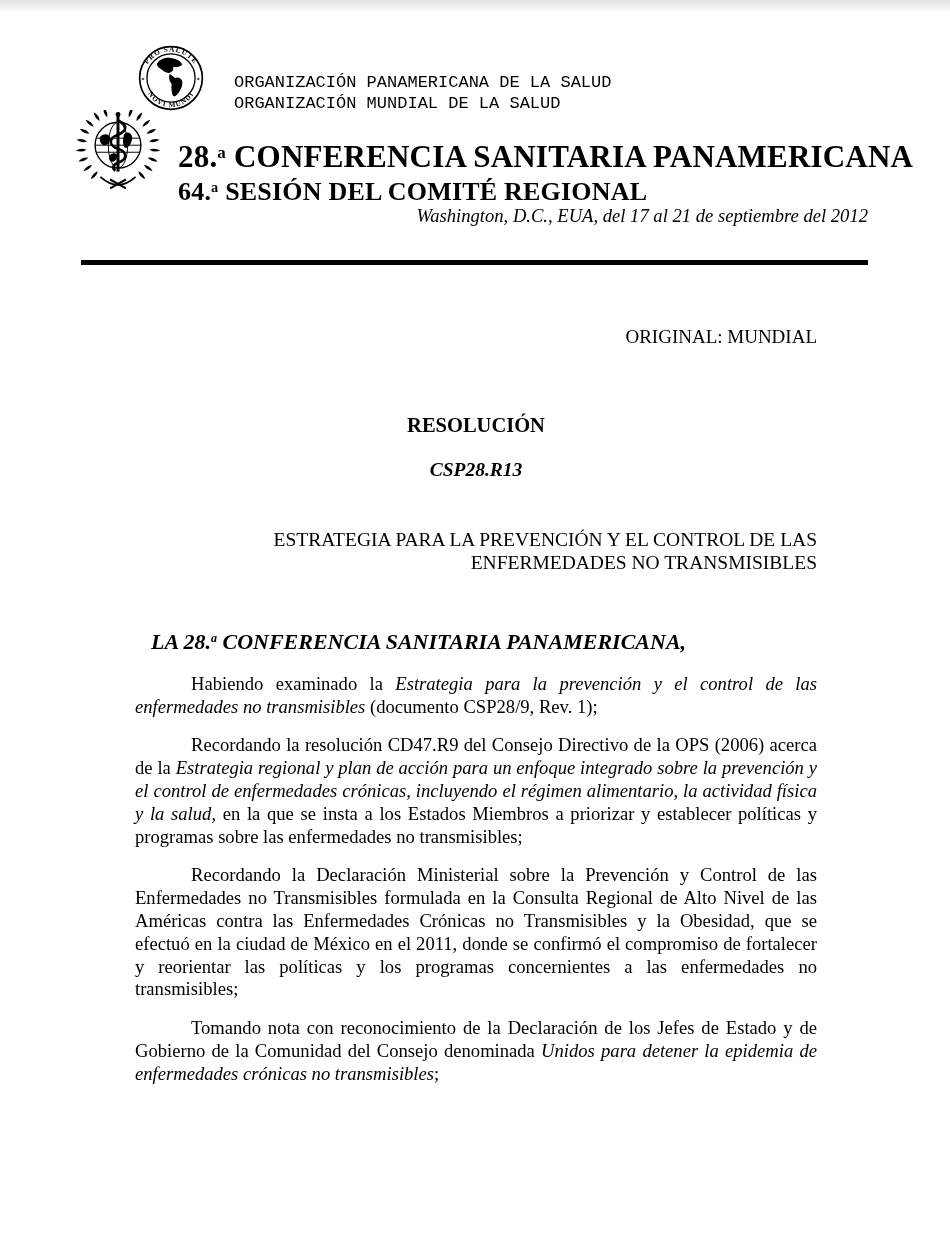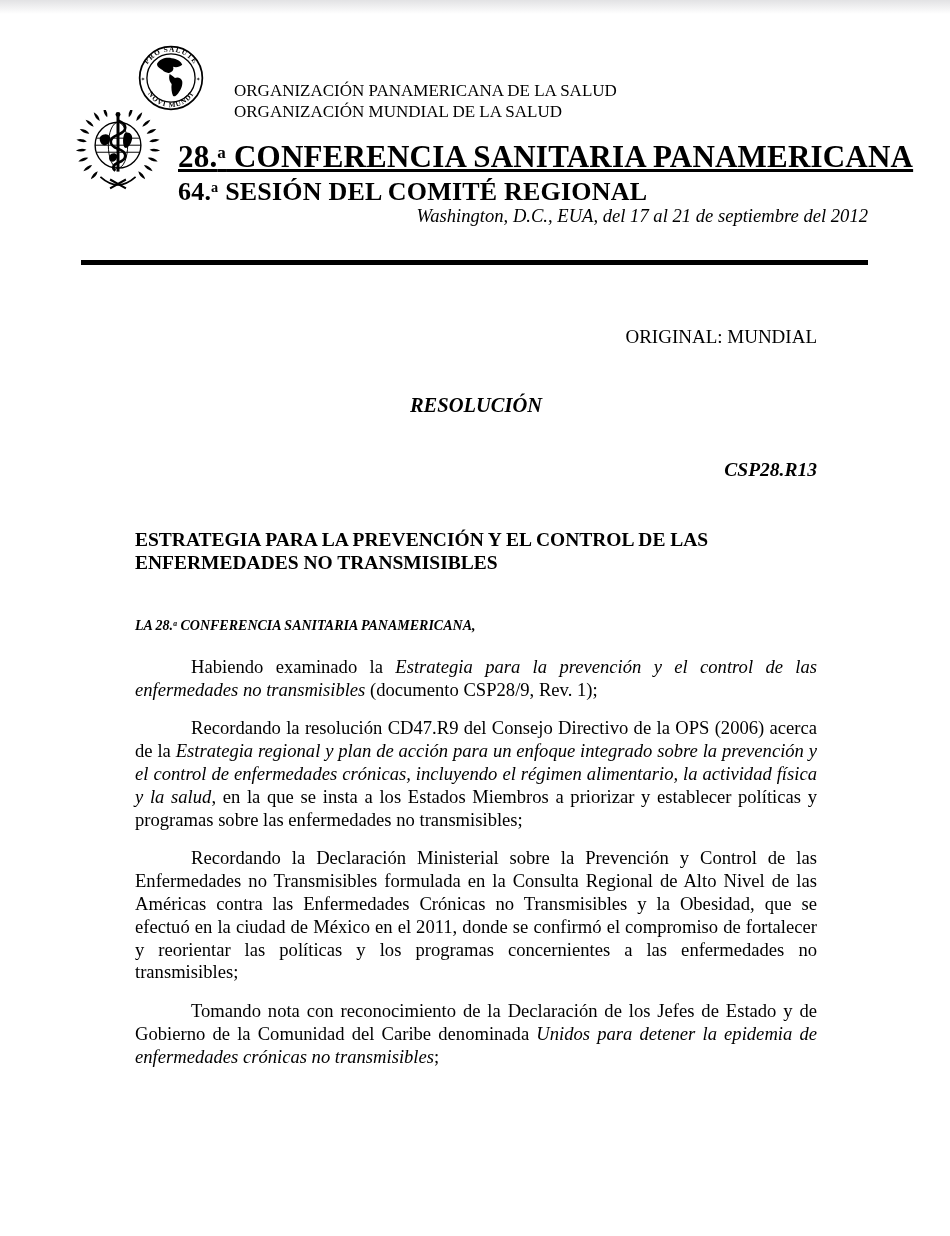--- a/index.html
+++ b/index.html
@@ -5,47 +5,47 @@
   html,body{margin:0;padding:0;background:#fff;}
   #page{position:relative;width:950px;height:1236px;background:#fff;overflow:hidden;
         font-family:"Liberation Serif",serif;color:#000;}
   .top-fade{position:absolute;left:0;top:0;width:950px;height:14px;
             background:linear-gradient(#e2e2e4,#fff);}
   
   .seal{position:absolute;left:138px;top:45px;width:66px;height:66px;}
   .who{position:absolute;left:72px;top:110px;width:92px;height:88px;}
   .sealtxt{font-family:"Liberation Serif",serif;font-weight:bold;font-size:11px;letter-spacing:1.5px;fill:#000;}
   
-  .org{position:absolute;left:234px;top:80px;font-family:Liberation Serif, serif;
+  .org{position:absolute;left:234px;top:72px;font-family:Liberation Mono, monospace;
        font-size:17px;line-height:21px;white-space:nowrap;}
   
   .conf{position:absolute;left:178px;top:139px;white-space:nowrap;}
-  .conf1{font-size:31px;font-weight:bold;line-height:36px;letter-spacing:.2px;text-decoration:underline;}
+  .conf1{font-size:31px;font-weight:bold;line-height:36px;letter-spacing:.2px;}
   .conf2{font-size:26px;font-weight:bold;line-height:24px;letter-spacing:.2px;}
   sup.ord{font-size:55%;vertical-align:baseline;position:relative;top:-0.55em;font-weight:bold;}
   
   .dateline{position:absolute;left:400px;top:204px;width:468px;text-align:right;
             font-style:italic;font-size:18.6px;line-height:23px;white-space:nowrap;}
   .rule{position:absolute;left:81px;top:260px;width:787px;height:5px;background:#000;}
   
   .refblock{position:absolute;left:135px;top:326px;width:682px;text-align:right;
             font-size:19px;line-height:22.5px;}
   
-  .res-heading{position:absolute;left:135px;top:394px;width:682px;text-align:center;
-               font-size:20.5px;font-weight:bold;font-style:italic;}
-  .res-number{position:absolute;left:135px;top:459px;width:682px;text-align:right;
+  .res-heading{position:absolute;left:135px;top:414px;width:682px;text-align:center;
+               font-size:20.5px;font-weight:bold;}
+  .res-number{position:absolute;left:135px;top:459px;width:682px;text-align:center;
               font-size:19.5px;font-weight:bold;font-style:italic;}
-  .doc-title{position:absolute;left:135px;top:528px;width:682px;text-align:left;
-             font-size:19.5px;font-weight:bold;line-height:23px;}
+  .doc-title{position:absolute;left:135px;top:528px;width:682px;text-align:right;
+             font-size:19.5px;font-weight:normal;line-height:23px;}
   
   .body-block{position:absolute;left:135px;top:615px;width:682px;
               font-size:18.6px;line-height:22.8px;text-align:justify;}
   .body-block p{margin:16px 0 0 0;text-indent:56px;}
-  .body-block p.opening{margin:0;text-indent:0;font-weight:bold;font-style:italic;
-                        font-size:14px;text-align:left;}
+  .body-block p.opening{margin:16px;text-indent:0;font-weight:bold;font-style:italic;
+                        font-size:22px;text-align:left;}
   .it{font-style:italic;}
 </style>
 </head>
 <body>
 
 <div id="page">
 
   <div class="top-fade"></div>
 
   <div class="seal">
@@ -137,17 +137,17 @@
     <div>ESTRATEGIA PARA LA PREVENCIÓN Y EL CONTROL DE LAS</div>
     <div>ENFERMEDADES NO TRANSMISIBLES</div>
   </div>
 
   <div class="body-block">
     <p class="opening"><span>LA 28.</span><sup class="ord">a</sup><span> CONFERENCIA SANITARIA PANAMERICANA,</span></p>
     <div id="paras">
         <p><span>Habiendo examinado la </span><span class="it">Estrategia para la prevención y el control de las enfermedades no transmisibles</span><span> (documento CSP28/9, Rev. 1);</span></p>
         <p><span>Recordando la resolución CD47.R9 del Consejo Directivo de la OPS (2006) acerca de la </span><span class="it">Estrategia regional y plan de acción para un enfoque integrado sobre la prevención y el control de enfermedades crónicas, incluyendo el régimen alimentario, la actividad física y la salud</span><span>, en la que se insta a los Estados Miembros a priorizar y establecer políticas y programas sobre las enfermedades no transmisibles;</span></p>
         <p><span>Recordando la Declaración Ministerial sobre la Prevención y Control de las Enfermedades no Transmisibles formulada en la Consulta Regional de Alto Nivel de las Américas contra las Enfermedades Crónicas no Transmisibles y la Obesidad, que se efectuó en la ciudad de México en el 2011, donde se confirmó el compromiso de fortalecer y reorientar las políticas y los programas concernientes a las enfermedades no transmisibles;</span></p>
-        <p><span>Tomando nota con reconocimiento de la Declaración de los Jefes de Estado y de Gobierno de la Comunidad del Caribe denominada </span><span class="it">Unidos para detener la epidemia de enfermedades crónicas no transmisibles</span><span>;</span></p>
+        <p><span>Tomando nota con reconocimiento de la Declaración de los Jefes de Estado y de Gobierno de la Comunidad del Consejo denominada </span><span class="it">Unidos para detener la epidemia de enfermedades crónicas no transmisibles</span><span>;</span></p>
       </div>
   </div>
 
 </div>
 
 </body></html>

